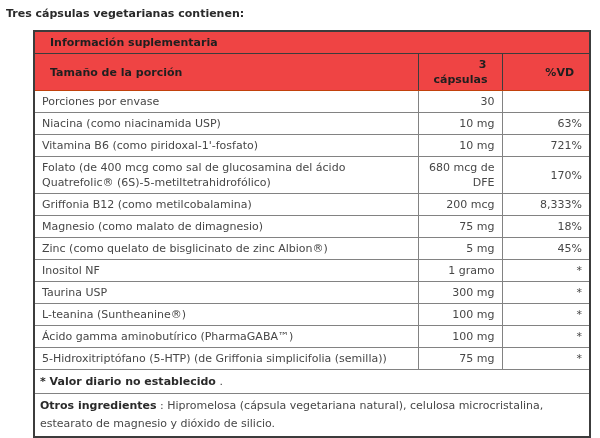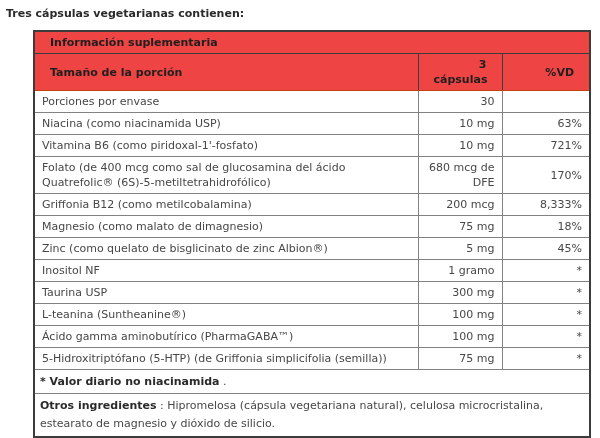--- a/index.html
+++ b/index.html
@@ -128,21 +128,21 @@
       <td class="c dv">*</td>
     </tr>
     <tr class="row">
       <td>5-Hidroxitriptófano (5-HTP) (de Griffonia simplicifolia (semilla))</td>
       <td class="c">75 mg</td>
       <td class="c dv">*</td>
     </tr>
 
     <tr class="foot">
       <td colspan="3">
-        <span class="b">* Valor diario no niacinamida</span><span> .</span>
+        <span class="b">* Valor diario no establecido</span><span> .</span>
       </td>
     </tr>
 
     <tr class="foot other">
       <td colspan="3">
         <span class="b">Otros ingredientes</span><span> : Hipromelosa (cápsula vegetariana natural), celulosa microcristalina, estearato de magnesio y dióxido de silicio.</span>
       </td>
     </tr>
   </tbody>
     </table>

